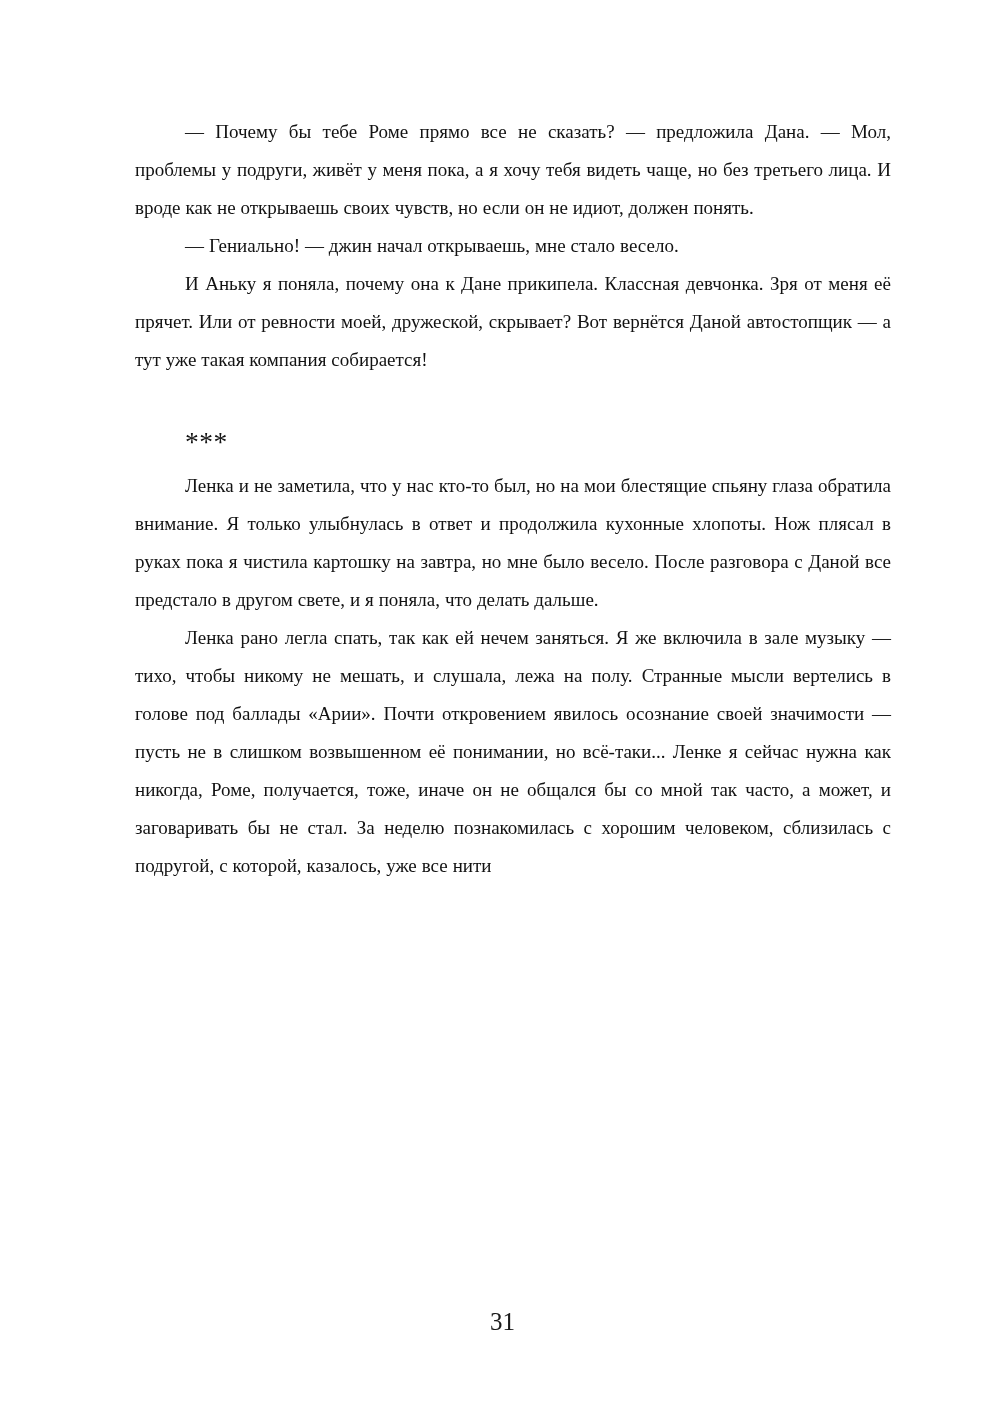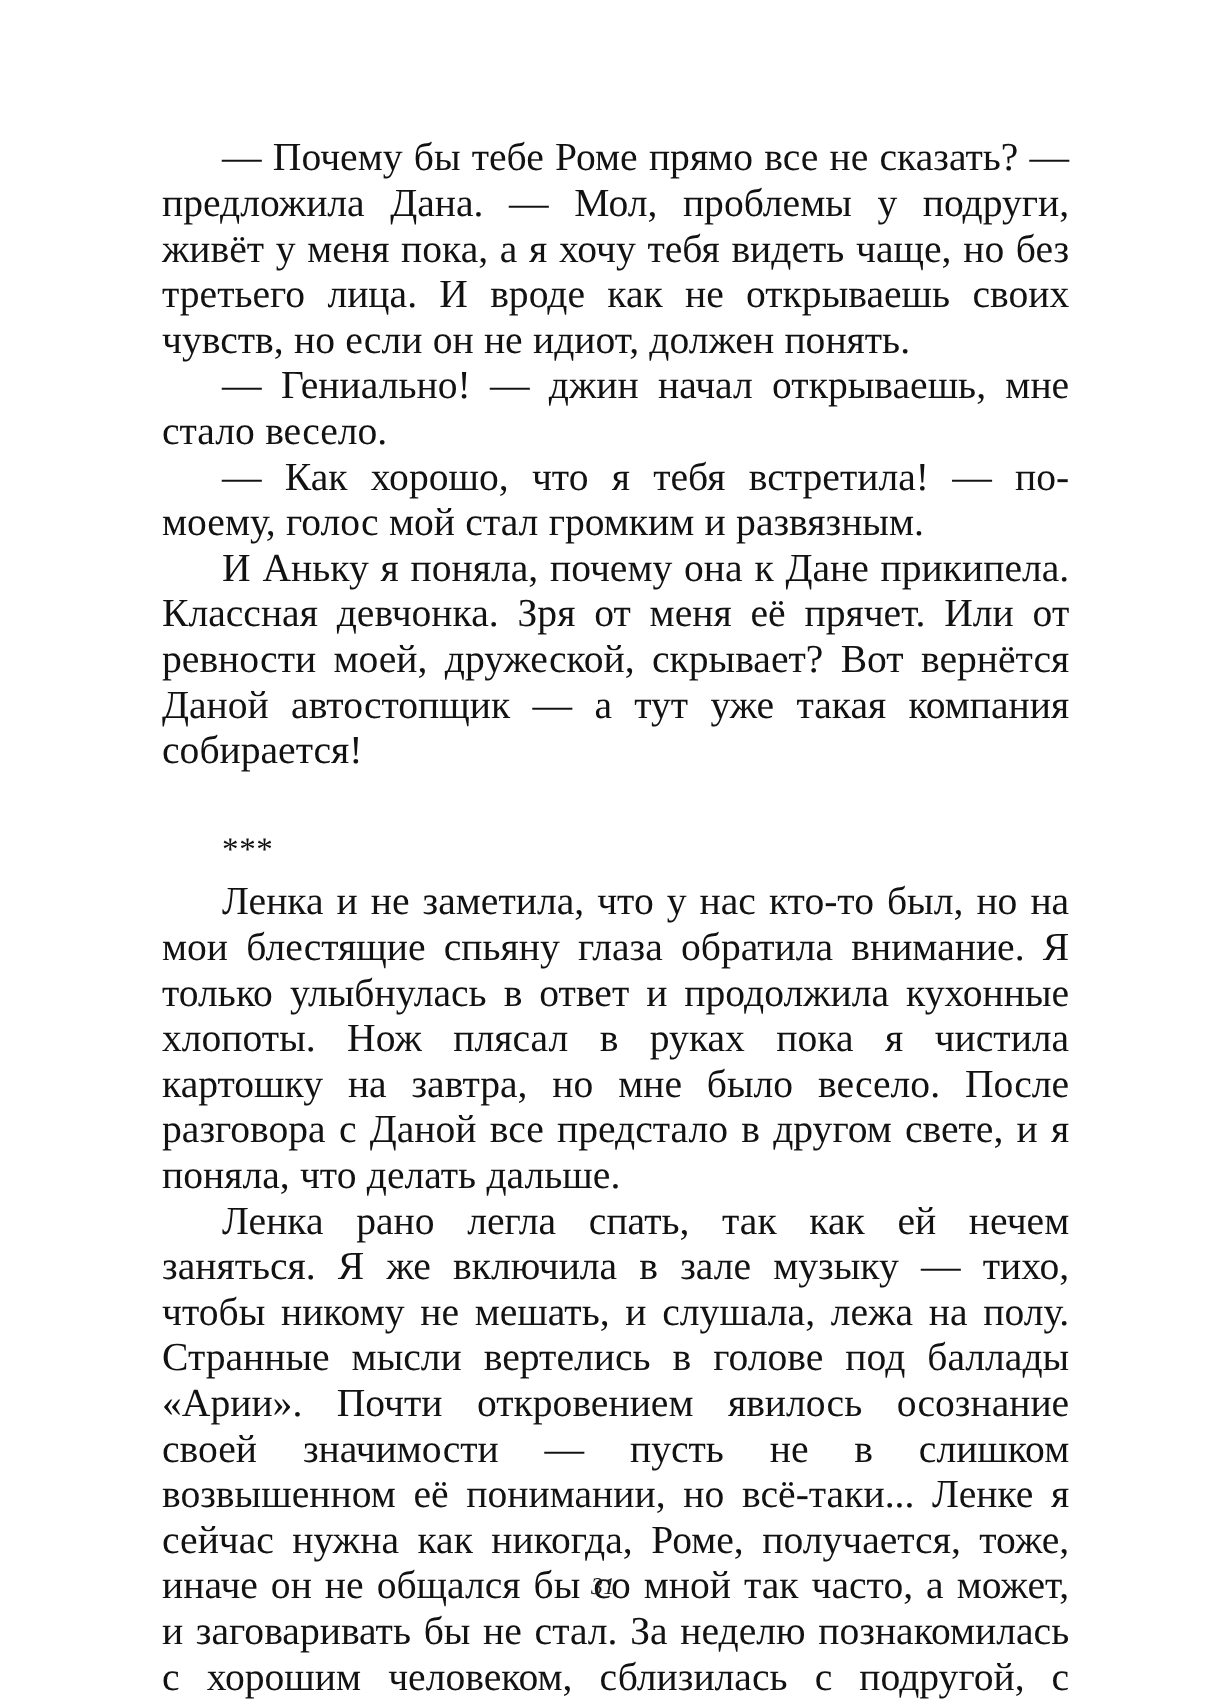--- a/index.html
+++ b/index.html
@@ -20,21 +20,21 @@
   .text-column {
     position: absolute;
     left: 135px;
     top: 113px;
     width: 756px;
   }
   .para {
     margin: 0;
     padding: 0;
     font-family: "Liberation Serif", "DejaVu Serif", serif;
-    font-size: 33px;
+    font-size: 19px;
     line-height: 38px;
     color: #121212;
     text-align: justify;
     text-align-last: left;
     text-indent: 50px;
     hyphens: manual;
     -webkit-hyphens: manual;
     word-spacing: 0.01em;
   }
   .para + .para {
@@ -53,36 +53,34 @@
   .gap-before-break { height: 44px; }
   .gap-after-break  { height: 6px; }
 
   .folio {
     position: absolute;
     left: 0;
     right: 0;
     top: 1307px;
     text-align: center;
     font-family: "Liberation Serif", "DejaVu Serif", serif;
-    font-size: 20px;
+    font-size: 25px;
     line-height: 30px;
     color: #1a1a1a;
-    font-style: italic;
   }
 </style>
 </head>
 <body>
 
 <div class="page">
 
   <div class="text-column">
 
     <p class="para">— Почему бы тебе Роме прямо все не сказать? — предложила Дана. — Мол, проблемы у подруги, живёт у меня пока, а я хочу тебя видеть чаще, но без третьего лица. И вроде как не открываешь своих чувств, но если он не идиот, должен понять.</p>
     <p class="para">— Гениально! — джин начал открываешь, мне стало весело.</p>
-    <p class="para">— Как хорошо, что я тебя встретила! — по-моему, голос мой стал громким и развязным.</p>
     <p class="para">И Аньку я поняла, почему она к Дане прикипела. Классная девчонка. Зря от меня её прячет. Или от ревности моей, дружеской, скрывает? Вот вернётся Даной автостопщик — а тут уже такая компания собирается!</p>
 
     <div class="gap-before-break"></div>
     <p class="scene-break">***</p>
     <div class="gap-after-break"></div>
 
     <p class="para">Ленка и не заметила, что у нас кто-то был, но на мои блестящие спьяну глаза обратила внимание. Я только улыбнулась в ответ и продолжила кухонные хлопоты. Нож плясал в руках пока я чистила картошку на завтра, но мне было весело. После разговора с Даной все предстало в другом свете, и я поняла, что делать дальше.</p>
     <p class="para">Ленка рано легла спать, так как ей нечем заняться. Я же включила в зале музыку — тихо, чтобы никому не мешать, и слушала, лежа на полу. Странные мысли вертелись в голове под баллады «Арии». Почти откровением явилось осознание своей значимости — пусть не в слишком возвышенном её понимании, но всё-таки... Ленке я сейчас нужна как никогда, Роме, получается, тоже, иначе он не общался бы со мной так часто, а может, и заговаривать бы не стал. За неделю познакомилась с хорошим человеком, сблизилась с подругой, с которой, казалось, уже все нити</p>
 
   </div>

